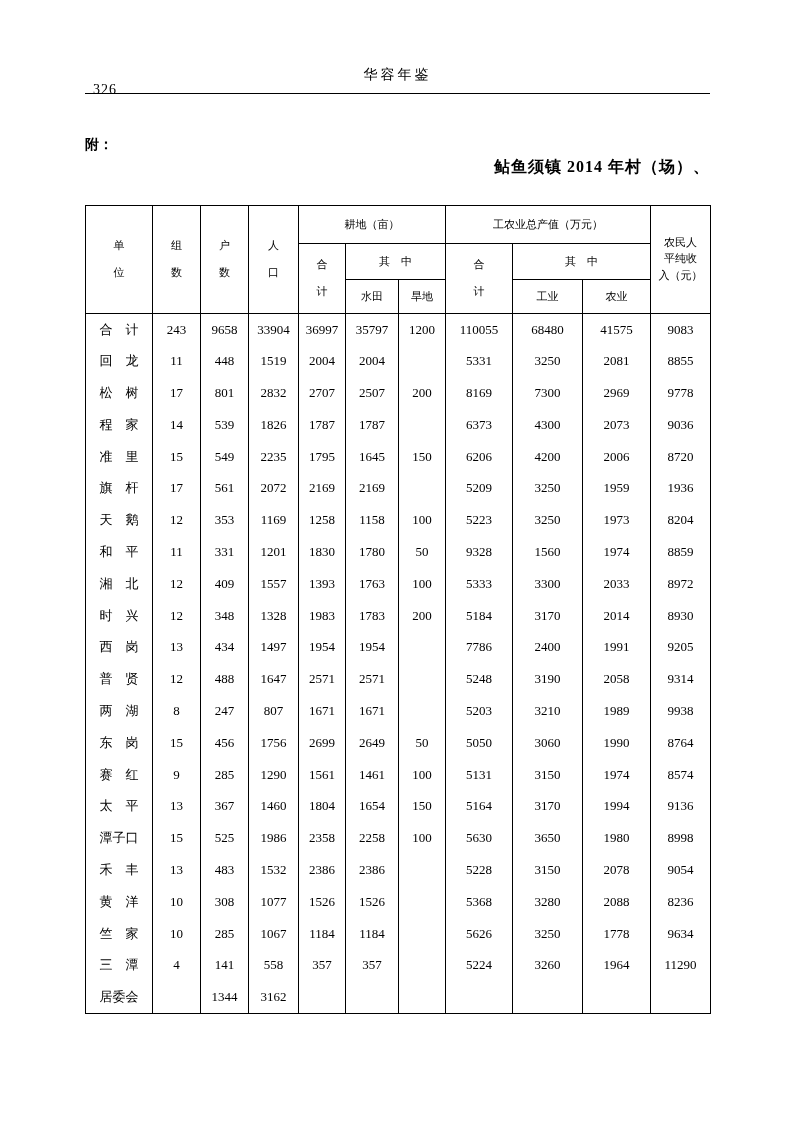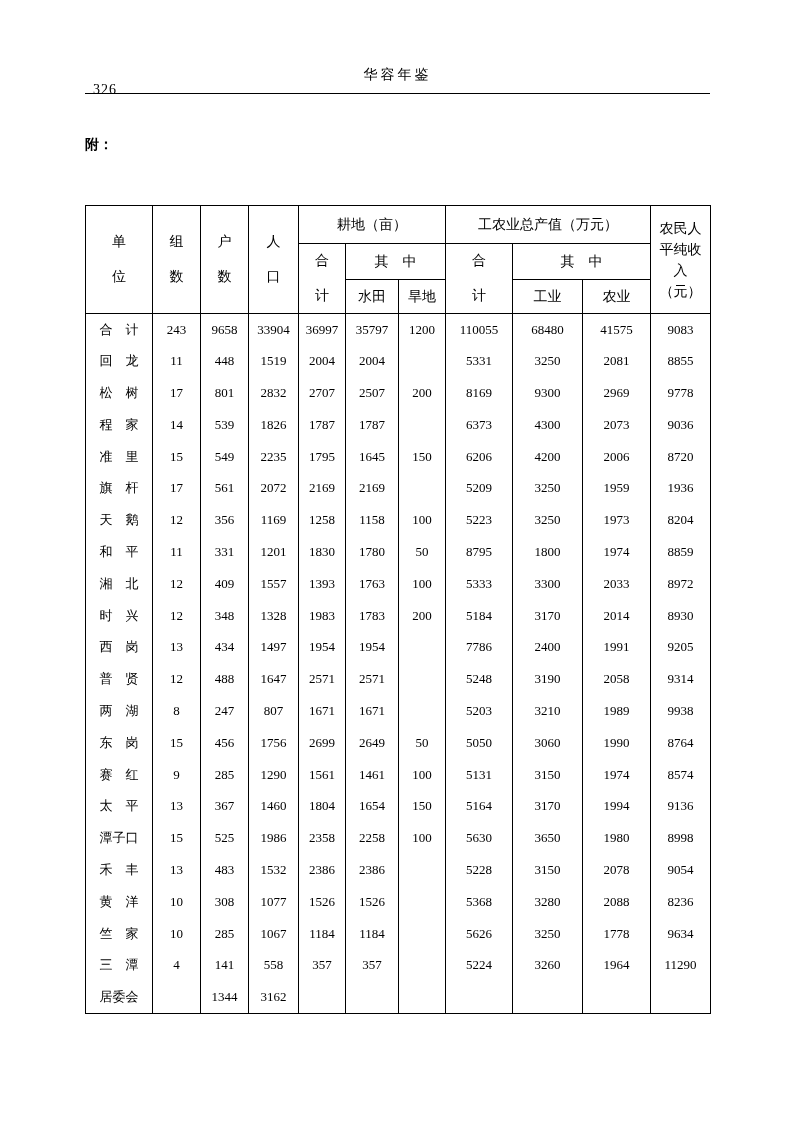--- a/index.html
+++ b/index.html
@@ -59,41 +59,42 @@
     text-align: center;
     vertical-align: middle;
     font-weight: normal;
     white-space: pre-line;
     padding: 0 2px;
     overflow: hidden;
   }
   .stats thead tr.hr1 { height: 38px; }
   .stats thead tr.hr2 { height: 36px; }
   .stats thead tr.hr3 { height: 34px; }
-  .stats thead th { font-size: 14px; }
+  .stats thead th { font-size: 11px; font-family: Liberation Mono, monospace; }
   .stats th.tall2 { line-height: 2.45; }
   .stats th.income { line-height: 1.5; padding: 0 4px; }
   .stats tbody td {
     border-top: none;
     border-bottom: none;
     height: 31.8px;
   }
 </style>
 </head>
 <body>
 
 <div class="page">
 
   <div class="running-header">
     <span class="page-number">326</span>
     <div class="book-title">华容年鉴</div>
   </div>
 
   <div class="attach-label">附：</div>
 
+  <div class="table-title">鲇鱼须镇 2014 年村（场）、</div>
 
   <table class="stats">
     <colgroup>
       <col style="width:67px">
       <col style="width:48px">
       <col style="width:48px">
       <col style="width:50px">
       <col style="width:47px">
       <col style="width:53px">
       <col style="width:47px">
@@ -162,21 +163,21 @@
         </tr>
         <tr>
           <td>松　树</td>
           <td>17</td>
           <td>801</td>
           <td>2832</td>
           <td>2707</td>
           <td>2507</td>
           <td>200</td>
           <td>8169</td>
-          <td>9300</td>
+          <td>7300</td>
           <td>2969</td>
           <td>9778</td>
         </tr>
         <tr>
           <td>程　家</td>
           <td>14</td>
           <td>539</td>
           <td>1826</td>
           <td>1787</td>
           <td>1787</td>
@@ -208,40 +209,40 @@
           <td>2169</td>
           <td></td>
           <td>5209</td>
           <td>3250</td>
           <td>1959</td>
           <td>1936</td>
         </tr>
         <tr>
           <td>天　鹅</td>
           <td>12</td>
-          <td>356</td>
+          <td>353</td>
           <td>1169</td>
           <td>1258</td>
           <td>1158</td>
           <td>100</td>
           <td>5223</td>
           <td>3250</td>
           <td>1973</td>
           <td>8204</td>
         </tr>
         <tr>
           <td>和　平</td>
           <td>11</td>
           <td>331</td>
           <td>1201</td>
           <td>1830</td>
           <td>1780</td>
           <td>50</td>
-          <td>8795</td>
-          <td>1800</td>
+          <td>9328</td>
+          <td>1560</td>
           <td>1974</td>
           <td>8859</td>
         </tr>
         <tr>
           <td>湘　北</td>
           <td>12</td>
           <td>409</td>
           <td>1557</td>
           <td>1393</td>
           <td>1763</td>

